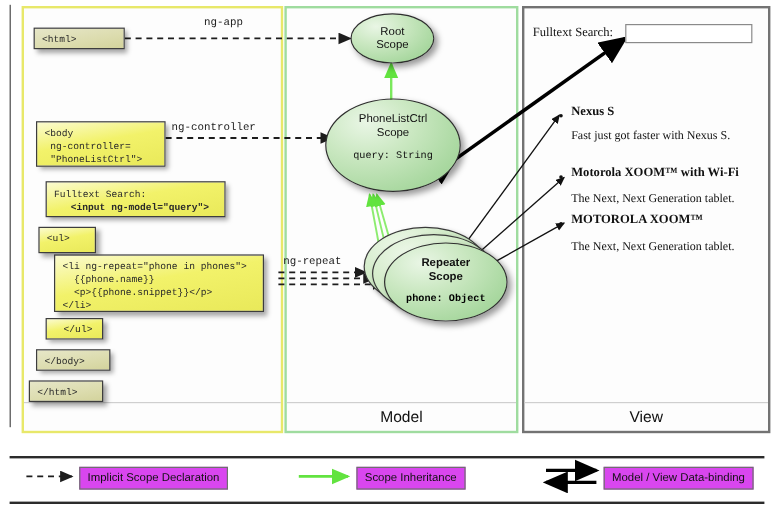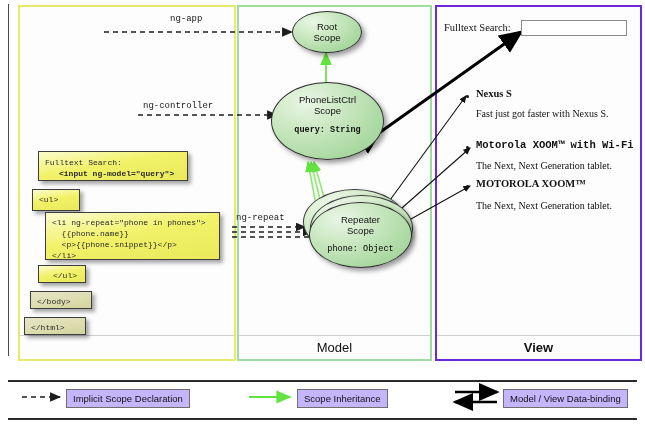--- a/index.html
+++ b/index.html
@@ -12,56 +12,56 @@
   .leftrule{position:absolute;left:8px;top:4px;width:1px;height:352px;background:#4a4a4a;}
 
   
   .panel{position:absolute;background:#fdfdfd;}
   .panel .plabel{position:absolute;left:0;bottom:4px;width:100%;text-align:center;
       font-size:13px;color:#111;font-family:"Liberation Sans",sans-serif;}
   .panel-sep{position:absolute;left:0;width:100%;height:1px;background:#cfcfcf;}
 
   #panel-template{left:18px;top:5px;width:214px;height:352px;border:2px solid #e8e86a;}
   #panel-model{left:237px;top:5px;width:191px;height:352px;border:2px solid #9fdc9f;}
-  #panel-view{left:435px;top:5px;width:203px;height:352px;border:2px solid #6d28d9;font-weight:bold;}
+  #panel-view{left:435px;top:5px;width:203px;height:352px;border:2px solid #737373;}
 
   
   .ybox{position:absolute;border:1px solid #3d3d3d;
         background:linear-gradient(170deg,#fbfbd0 0%,#f2f26a 45%,#e9e95a 100%);
         box-shadow:3px 3px 4px rgba(0,0,0,.35);
         font-family:"Liberation Mono",monospace;font-size:8px;color:#2a2a2a;
         line-height:1.38;padding:4px 6px;box-sizing:border-box;white-space:pre;}
   .ybox.dim{background:linear-gradient(170deg,#e6e6c8 0%,#dcdcae 60%,#d3d39c 100%);}
 
   
   .ell{position:absolute;border-radius:50%;border:1px solid #2e2e2e;
        background:radial-gradient(ellipse at 30% 25%, #e9f6e5 0%, #cbe8c2 35%, #a9d8a0 75%, #9ad091 100%);
        box-shadow:3px 3px 5px rgba(0,0,0,.4);text-align:center;box-sizing:border-box;}
   .ell .t{font-family:"Liberation Sans",sans-serif;font-size:9.5px;color:#111;line-height:1.18;}
   .ell .m{font-family:"Liberation Mono",monospace;font-size:8.5px;line-height:1.25;}
-  .ell .m .k{font-weight:bold;color:#111;}
+  .ell .m .k{font-weight:normal;color:#111;}
   .ell .m .g{color:#777;}
   .ghost{position:absolute;border-radius:50%;border:1px solid #3a3a3a;
        background:radial-gradient(ellipse at 30% 25%, #eef8ea 0%, #d4ecca 40%, #b3dcab 100%);
        box-shadow:2px 2px 4px rgba(0,0,0,.3);box-sizing:border-box;}
 
   
   .vtxt{position:absolute;font-family:"Liberation Serif",serif;color:#111;}
   .v-label{font-size:10.5px;}
   .v-input{position:absolute;border:1px solid #8a8a8a;background:#fff;}
   .v-item{font-size:10.5px;font-weight:bold;}
   .v-sub{font-size:10px;}
   .v-bullet{position:absolute;width:3px;height:3px;border-radius:50%;background:#111;}
 
   
   .elabel{position:absolute;font-family:"Liberation Mono",monospace;font-size:9px;color:#1a1a1a;}
 
   
   .legrule{position:absolute;left:8px;width:629px;height:2px;background:#2b2b2b;}
-  .legbox{position:absolute;border:1px solid #6f6f6f;background:#c4b5fd;
+  .legbox{position:absolute;border:1px solid #6f6f6f;background:#d946ef;
           font-family:"Liberation Sans",sans-serif;font-size:9.5px;color:#111;
           padding:3px 6px;box-sizing:border-box;white-space:nowrap;}
 
   svg.ov{position:absolute;left:0;top:0;width:645px;height:425px;overflow:visible;}
   svg.ov, svg.ov *{pointer-events:none;}
 </style>
 </head>
 <body>
 
 <div id="stage">
@@ -128,21 +128,25 @@
       <line x1="352" y1="252" x2="466" y2="96" stroke="#111" stroke-width="1.1" marker-end="url(#ah-thin)"></line>
       <line x1="352" y1="252" x2="470" y2="148" stroke="#111" stroke-width="1.1" marker-end="url(#ah-thin)"></line>
       <line x1="352" y1="252" x2="470" y2="186" stroke="#111" stroke-width="1.1" marker-end="url(#ah-thin)"></line>
     </g>
   </svg>
 
   <div class="elabel" style="left:170px;top:14px;">ng-app</div>
   <div class="elabel" style="left:143px;top:101px;">ng-controller</div>
   <div class="elabel" style="left:236px;top:213px;">ng-repeat</div>
 
-
+  <div class="ybox dim" style="left:28px;top:23px;width:76px;height:18px;">&lt;html&gt;</div>
+
+  <div class="ybox" style="left:30px;top:101px;width:108px;height:38px;">&lt;body
+ ng-controller=
+ "PhoneListCtrl"&gt;</div>
 
   <div class="ybox" style="left:38px;top:151px;width:150px;height:30px;padding-top:5px;"><span>Fulltext Search:</span><br><span style="padding-left:14px;font-weight:bold;">&lt;input ng-model="query"&gt;</span></div>
 
   <div class="ybox" style="left:32px;top:189px;width:48px;height:22px;">&lt;ul&gt;</div>
 
   <div class="ybox" style="left:45px;top:212px;width:175px;height:48px;">&lt;li ng-repeat="phone in phones"&gt;
   {{phone.name}}
   &lt;p&gt;{{phone.snippet}}&lt;/p&gt;
 &lt;/li&gt;</div>
 
@@ -160,35 +164,35 @@
   <div class="ell" style="left:271px;top:82px;width:113px;height:78px;padding-top:11px;">
     <div class="t">PhoneListCtrl</div>
     <div class="t">Scope</div>
     <div class="m" style="margin-top:9px;">
       <div class="k">query: String</div>
     </div>
   </div>
 
   <div class="ghost" style="left:303px;top:189px;width:103px;height:66px;"></div>
   <div class="ghost" style="left:310px;top:195px;width:103px;height:66px;"></div>
-  <div class="ell" style="left:309px;top:202px;width:103px;height:66px;padding-top:11px;">
+  <div class="ell" style="left:320px;top:202px;width:103px;height:66px;padding-top:11px;font-weight:bold;">
     <div class="t">Repeater</div>
     <div class="t">Scope</div>
     <div class="m g" style="margin-top:8px;">phone: Object</div>
   </div>
 
   <div class="vtxt v-label" style="left:444px;top:22px;">Fulltext Search:</div>
   <input class="v-input" style="left: 521px; top: 20px; width: 100px; height: 14px; font-size: 10px; padding: 0px 2px;" value="" placeholder="">
 
   <div class="v-bullet" style="left:466px;top:95px;"></div>
   <div class="vtxt v-item" style="left:476px;top:88px;">Nexus S</div>
   <div class="vtxt v-sub" style="left:476px;top:108px;">Fast just got faster with Nexus S.</div>
 
   <div class="v-bullet" style="left:466px;top:146px;"></div>
-  <div class="vtxt v-item" style="left:476px;top:139px;font-family:Liberation Mono, monospace;">Motorola XOOM™  with Wi-Fi</div>
+  <div class="vtxt v-item" style="left:476px;top:139px;">Motorola XOOM™  with Wi-Fi</div>
   <div class="vtxt v-sub" style="left:476px;top:160px;">The Next, Next Generation tablet.</div>
 
   <div class="v-bullet" style="left:466px;top:185px;"></div>
   <div class="vtxt v-item" style="left:476px;top:178px;">MOTOROLA XOOM™</div>
   <div class="vtxt v-sub" style="left:476px;top:200px;">The Next, Next Generation tablet.</div>
 
   <div class="legrule" style="top:380px;"></div>
 
   <svg class="ov">
 

